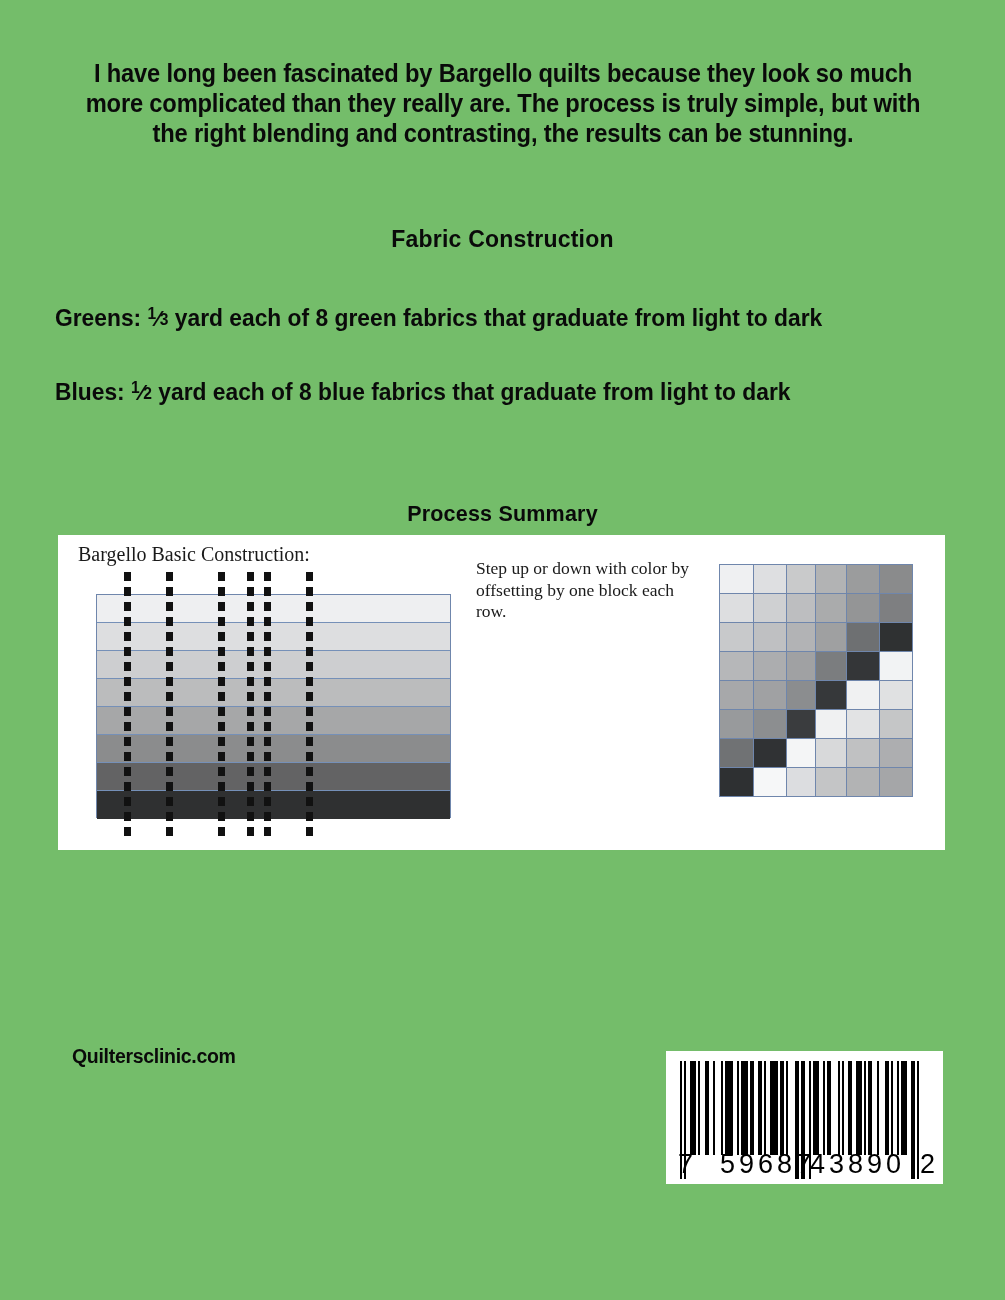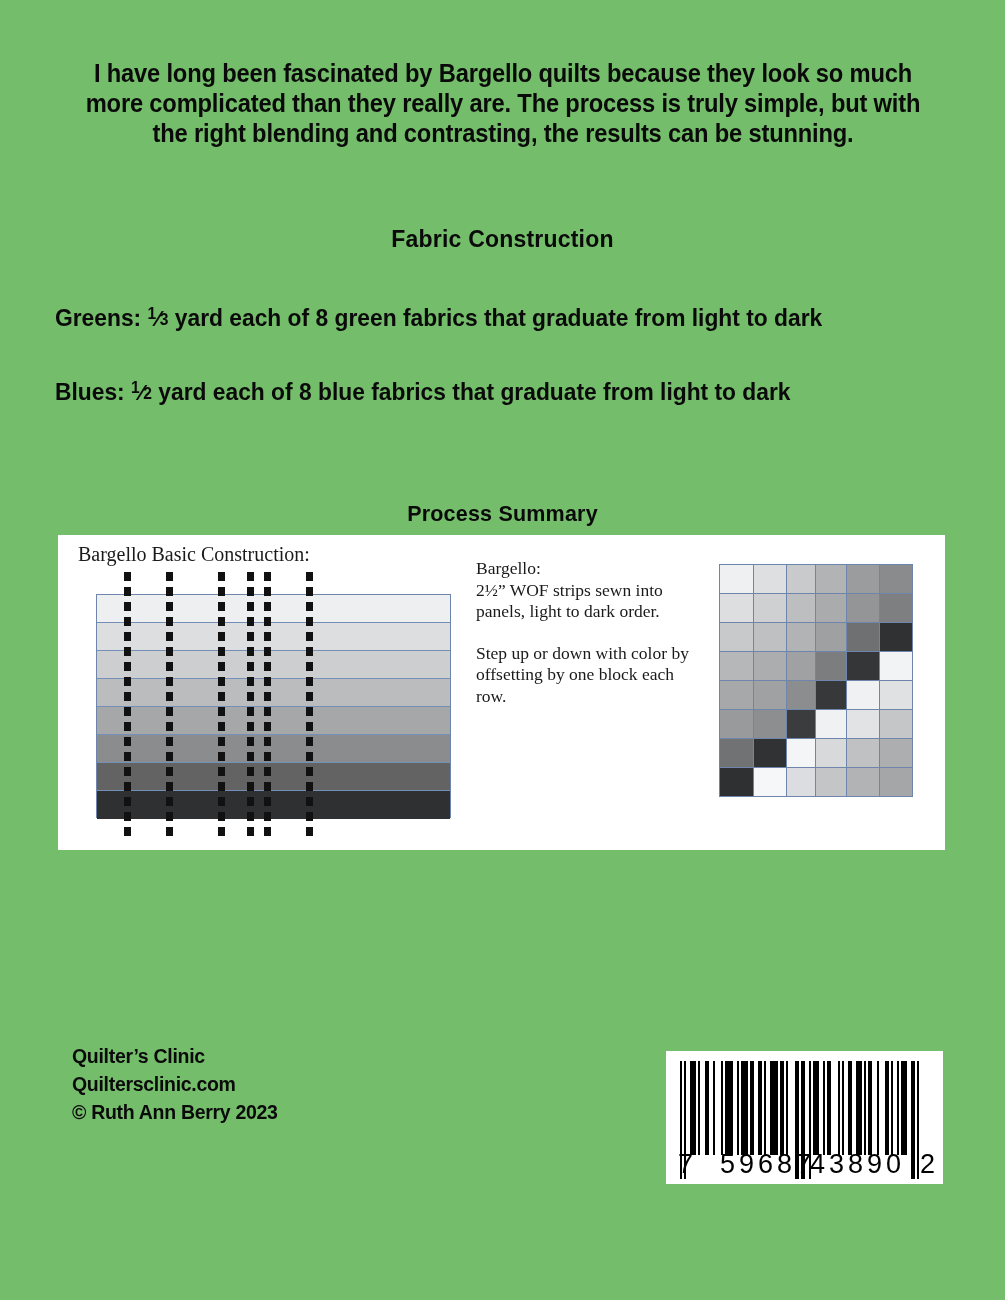--- a/index.html
+++ b/index.html
@@ -165,21 +165,20 @@
   <div id="cutlines-layer">
       <div class="cutline" style="left: 66px;"></div>
       <div class="cutline" style="left: 108px;"></div>
       <div class="cutline" style="left: 160px;"></div>
       <div class="cutline" style="left: 189px;"></div>
       <div class="cutline" style="left: 206px;"></div>
       <div class="cutline" style="left: 248px;"></div>
     </div>
 
   <div id="instructions">
-      <p>Bargello:<br>2½” WOF strips sewn into panels, light to dark order.</p>
       <p>Step up or down with color by offsetting by one block each row.</p>
     </div>
 
   <div id="bargello-grid">
       <div class="cell" style="background: rgb(239, 240, 242); height: 28px;"></div>
       <div class="cell" style="background: rgb(222, 223, 225); height: 28px;"></div>
       <div class="cell" style="background: rgb(201, 202, 203); height: 28px;"></div>
       <div class="cell" style="background: rgb(178, 179, 180); height: 28px;"></div>
       <div class="cell" style="background: rgb(155, 156, 157); height: 28px;"></div>
       <div class="cell" style="background: rgb(138, 139, 140); height: 28px;"></div>
@@ -223,23 +222,21 @@
       <div class="cell" style="background: rgb(246, 247, 248); height: 28px;"></div>
       <div class="cell" style="background: rgb(220, 221, 224); height: 28px;"></div>
       <div class="cell" style="background: rgb(196, 197, 198); height: 28px;"></div>
       <div class="cell" style="background: rgb(178, 179, 180); height: 28px;"></div>
       <div class="cell" style="background: rgb(165, 166, 168); height: 28px;"></div>
     </div>
 
 </div>
 
 <div id="footer">
-  <span>Quilter’s Clinic</span>
   <span>Quiltersclinic.com</span>
-  <span>© Ruth Ann Berry 2023</span>
 </div>
 
 <div id="barcode-box">
   <div id="barcode-bars">
       <i style="width: 2.05px; background: rgb(0, 0, 0); height: 118px;"></i>
       <i style="width: 2.05px; background: rgb(255, 255, 255); height: 118px;"></i>
       <i style="width: 2.05px; background: rgb(0, 0, 0); height: 118px;"></i>
       <i style="width: 4.1px; background: rgb(255, 255, 255); height: 118px;"></i>
       <i style="width: 6.15px; background: rgb(0, 0, 0); height: 94px;"></i>
       <i style="width: 2.05px; background: rgb(255, 255, 255); height: 94px;"></i>

